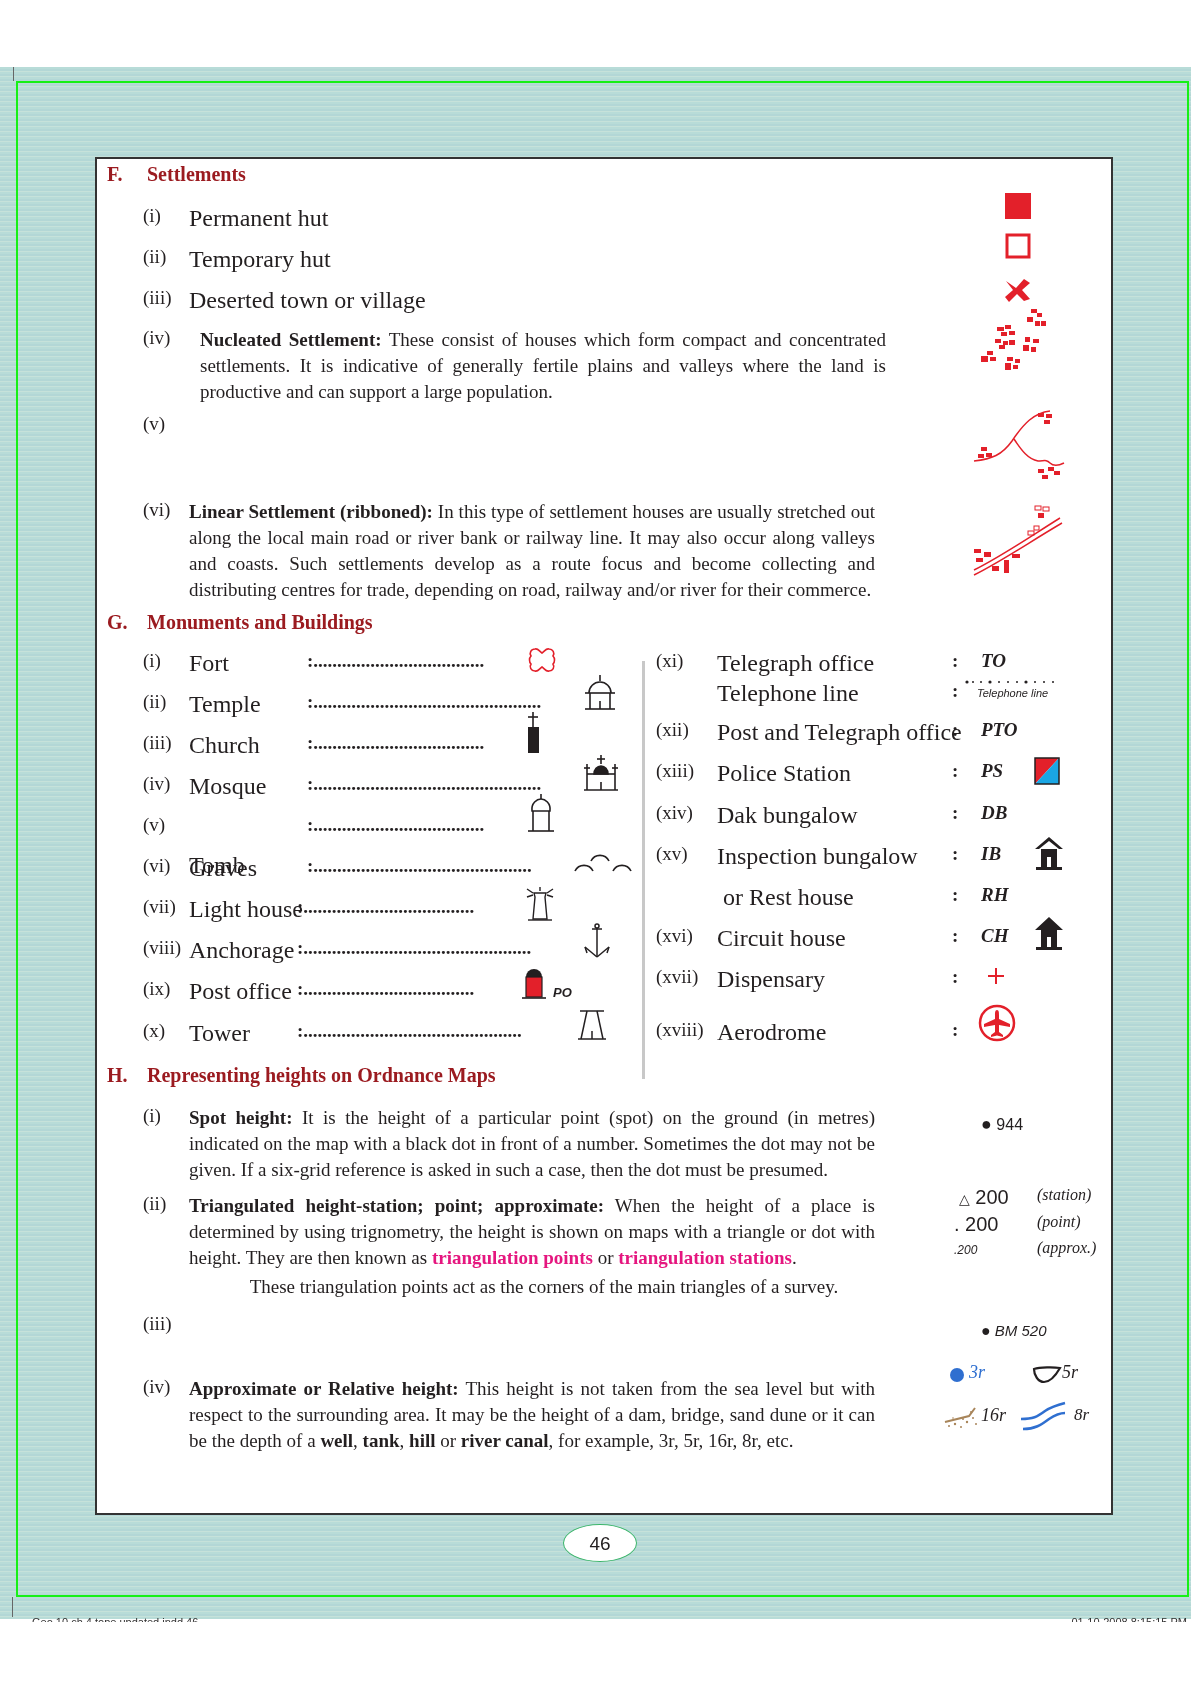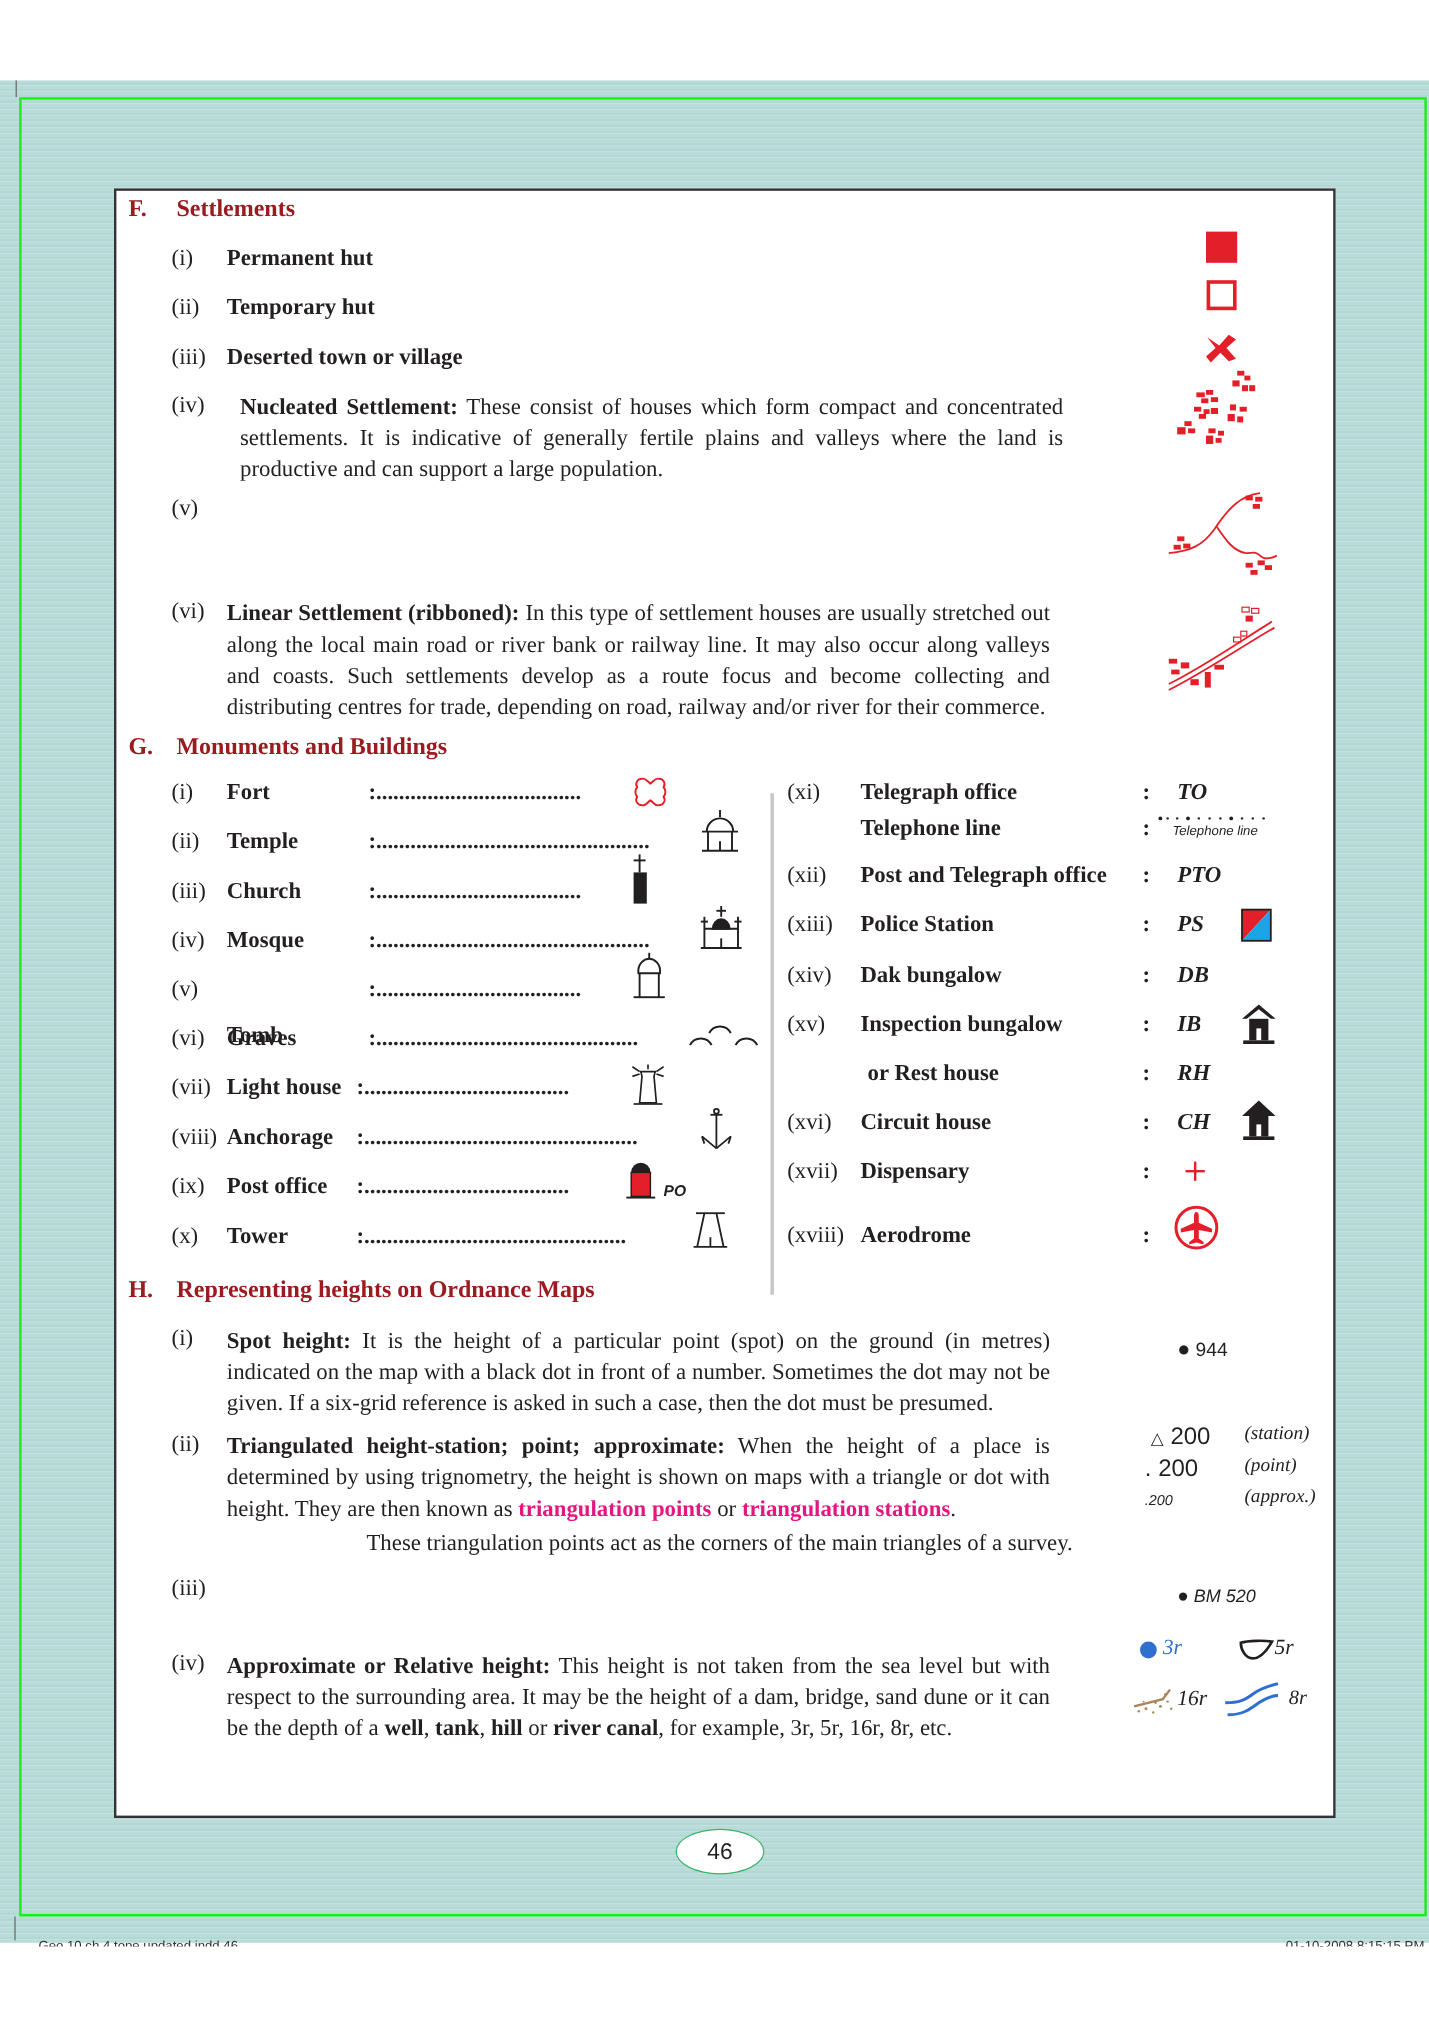--- a/index.html
+++ b/index.html
@@ -7,21 +7,21 @@
        font-family:"Liberation Serif", serif;color:#231f20;}
   .bg{position:absolute;left:0;top:67px;width:1191px;height:1552px;
       background:repeating-linear-gradient(0deg,#b8dcd8 0px,#b8dcd8 2px,#c6e2da 2px,#c6e2da 3px,#b3d7d6 3px,#b3d7d6 5px);}
   .green-frame{position:absolute;left:16px;top:81px;width:1173px;height:1516px;border:2px solid #16f016;box-sizing:border-box;}
   .crop-mark{position:absolute;background:#666;}
   .page{position:absolute;left:95px;top:157px;width:1018px;height:1358px;background:#fff;border:2px solid #333;box-sizing:border-box;}
   .abs{position:absolute;}
   .sec-head{position:absolute;font-weight:bold;font-size:20px;color:#9b1b20;}
   .sec-head .letter{display:inline-block;width:40px;}
   .num{position:absolute;font-size:19px;}
-  .title{position:absolute;font-size:19px;font-weight:bold;}
+  .title{position:absolute;font-size:24px;font-weight:normal;}
   .para{position:absolute;font-size:19px;line-height:26px;text-align:justify;}
   .para b{font-weight:bold;}
   .pink{color:#e5167f;font-weight:bold;}
   .dots{position:absolute;font-size:19px;font-weight:bold;white-space:nowrap;overflow:hidden;}
   .colon{position:absolute;font-size:19px;font-weight:bold;}
   .abbr{position:absolute;font-size:19px;font-weight:bold;font-style:italic;}
   .divider{position:absolute;left:642px;top:660px;width:3px;height:420px;background:#c8c8c8;}
   .sans{font-family:"Liberation Sans", sans-serif;}
   .page-num{position:absolute;left:563px;top:1524px;width:74px;height:38px;border:1.5px solid #3bb56a;border-radius:50%;background:#fff;
      font-family:"Liberation Sans", sans-serif;font-size:19px;text-align:center;line-height:38px;box-sizing:border-box;}
@@ -356,21 +356,21 @@
 
   <div class="num" style="left:46px;top:1034px;">(ii)</div>
   <div class="para" style="left:92px;top:1034px;width:686px;"><b>Triangulated height-station; point; approximate:</b><span> When the height of a place is determined  by using trignometry, the height is shown on maps with a triangle or dot with height. They are then known as </span><span class="pink">triangulation points</span><span> or </span><span class="pink">triangulation stations</span><span>.</span></div>
   <div class="abs sans" style="left:862px;top:1027px;font-size:20px;"><span style="font-size:14px;">△</span> <span>200</span></div>
   <div class="abs" style="left:940px;top:1027px;font-size:16px;font-style:italic;">(station)</div>
   <div class="abs sans" style="left:857px;top:1054px;font-size:20px;">. 200</div>
   <div class="abs" style="left:940px;top:1054px;font-size:16px;font-style:italic;">(point)</div>
   <div class="abs sans" style="left:857px;top:1084px;font-size:12px;font-style:italic;text-align:right;">.200</div>
   <div class="abs" style="left:940px;top:1080px;font-size:16px;font-style:italic;">(approx.)</div>
 
-  <div class="para" style="left:97px;top:1115px;width:700px;text-align:right;">These triangulation points act as the corners of the main triangles of a survey.</div>
+  <div class="para" style="left:97px;top:1115px;width:700px;text-align:center;">These triangulation points act as the corners of the main triangles of a survey.</div>
 
   <div class="num" style="left:46px;top:1154px;">(iii)</div>
   <div class="abs sans" style="left:884px;top:1163px;font-size:15px;font-style:italic;"><span style="font-style:normal;font-size:16px;">●</span> <span>BM 520</span></div>
 
   <div class="num" style="left:46px;top:1217px;">(iv)</div>
   <div class="para" style="left:92px;top:1217px;width:686px;"><b>Approximate or Relative height:</b><span> This height is not taken from the sea level but with respect to the surrounding area. It may be the height of a dam, bridge, sand dune or it can be the depth of a </span><b>well</b><span>, </span><b>tank</b><span>, </span><b>hill</b><span> or </span><b>river canal</b><span>, for example, 3r, 5r, 16r, 8r, etc.</span></div>
 
   <svg style="left:852px;top:1208px;" width="16" height="16">
       <circle cx="8" cy="8" r="7" fill="#2f6fd0"></circle>
     </svg>

